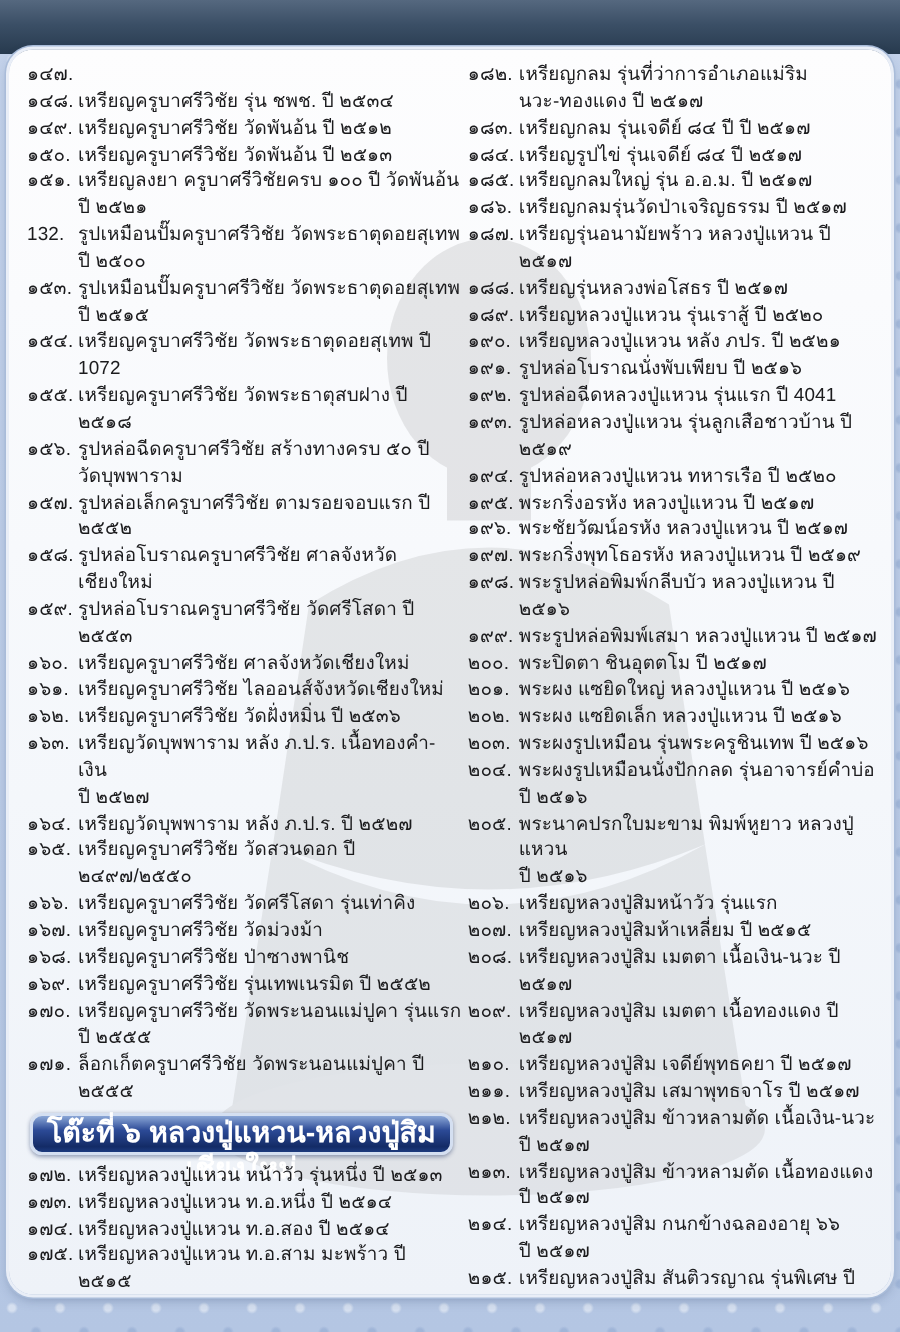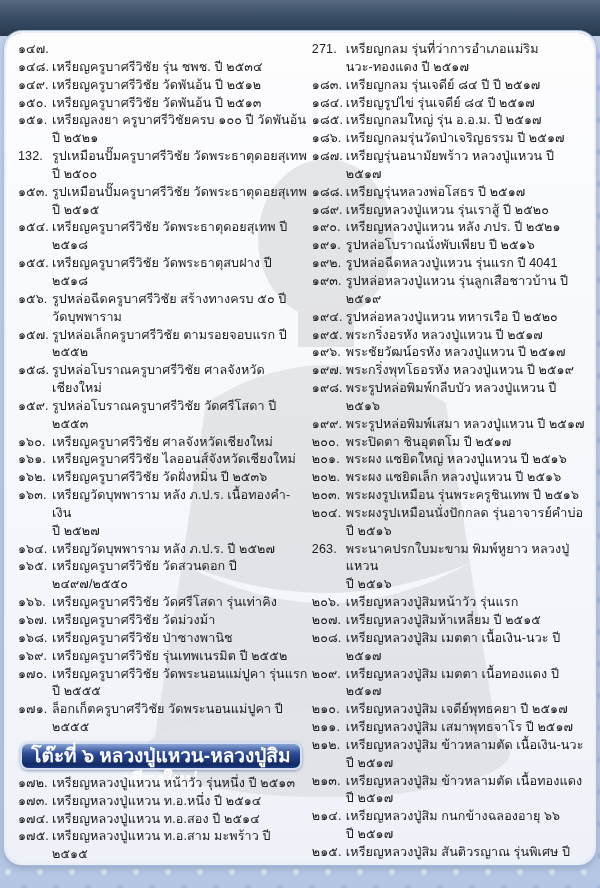--- a/index.html
+++ b/index.html
@@ -100,21 +100,21 @@
           <div class="item">
             <span class="num">132.</span>
             <span class="txt">รูปเหมือนปั๊มครูบาศรีวิชัย วัดพระธาตุดอยสุเทพ<br>ปี ๒๕๐๐</span>
           </div>
           <div class="item">
             <span class="num">๑๕๓.</span>
             <span class="txt">รูปเหมือนปั๊มครูบาศรีวิชัย วัดพระธาตุดอยสุเทพ<br>ปี ๒๕๑๕</span>
           </div>
           <div class="item">
             <span class="num">๑๕๔.</span>
-            <span class="txt">เหรียญครูบาศรีวิชัย วัดพระธาตุดอยสุเทพ ปี ๒๕๑๘</span>
+            <span class="txt">เหรียญครูบาศรีวิชัย วัดพระธาตุดอยสุเทพ ปี 1072</span>
           </div>
           <div class="item">
             <span class="num">๑๕๕.</span>
             <span class="txt">เหรียญครูบาศรีวิชัย วัดพระธาตุสบฝาง ปี ๒๕๑๘</span>
           </div>
           <div class="item">
             <span class="num">๑๕๖.</span>
             <span class="txt">รูปหล่อฉีดครูบาศรีวิชัย สร้างทางครบ ๕๐ ปี<br>วัดบุพพาราม</span>
           </div>
           <div class="item">
@@ -194,21 +194,21 @@
           </div>
           <div class="item">
             <span class="num">๑๗๕.</span>
             <span class="txt">เหรียญหลวงปู่แหวน ท.อ.สาม มะพร้าว ปี ๒๕๑๕</span>
           </div>
         </div>
     </div>
     <div class="col col-right">
       <div id="right-list">
           <div class="item">
-            <span class="num">271.</span>
+            <span class="num">๑๘๒.</span>
             <span class="txt">เหรียญกลม รุ่นที่ว่าการอำเภอแม่ริม<br>นวะ-ทองแดง ปี ๒๕๑๗</span>
           </div>
           <div class="item">
             <span class="num">๑๘๓.</span>
             <span class="txt">เหรียญกลม รุ่นเจดีย์ ๘๔ ปี ปี ๒๕๑๗</span>
           </div>
           <div class="item">
             <span class="num">๑๘๔.</span>
             <span class="txt">เหรียญรูปไข่ รุ่นเจดีย์ ๘๔ ปี ๒๕๑๗</span>
           </div>
@@ -286,21 +286,21 @@
           </div>
           <div class="item">
             <span class="num">๒๐๓.</span>
             <span class="txt">พระผงรูปเหมือน รุ่นพระครูชินเทพ ปี ๒๕๑๖</span>
           </div>
           <div class="item">
             <span class="num">๒๐๔.</span>
             <span class="txt">พระผงรูปเหมือนนั่งปักกลด รุ่นอาจารย์คำบ่อ<br>ปี ๒๕๑๖</span>
           </div>
           <div class="item">
-            <span class="num">263.</span>
+            <span class="num">๒๐๕.</span>
             <span class="txt">พระนาคปรกใบมะขาม พิมพ์หูยาว หลวงปู่แหวน<br>ปี ๒๕๑๖</span>
           </div>
           <div class="item">
             <span class="num">๒๐๖.</span>
             <span class="txt">เหรียญหลวงปู่สิมหน้าวัว รุ่นแรก</span>
           </div>
           <div class="item">
             <span class="num">๒๐๗.</span>
             <span class="txt">เหรียญหลวงปู่สิมห้าเหลี่ยม ปี ๒๕๑๕</span>
           </div>

